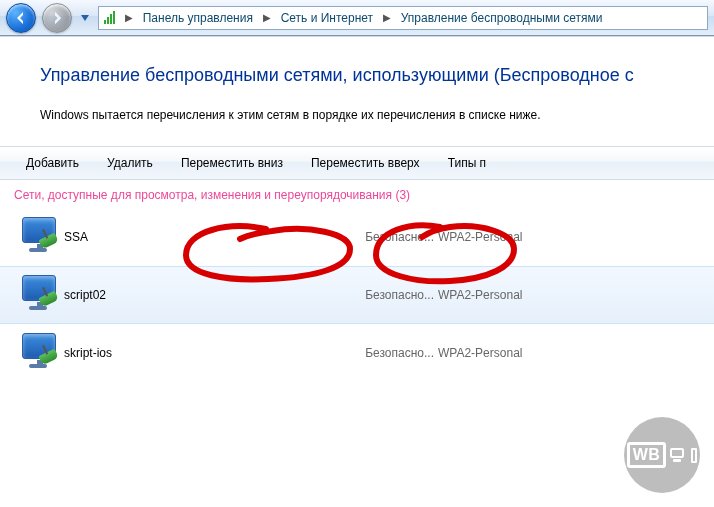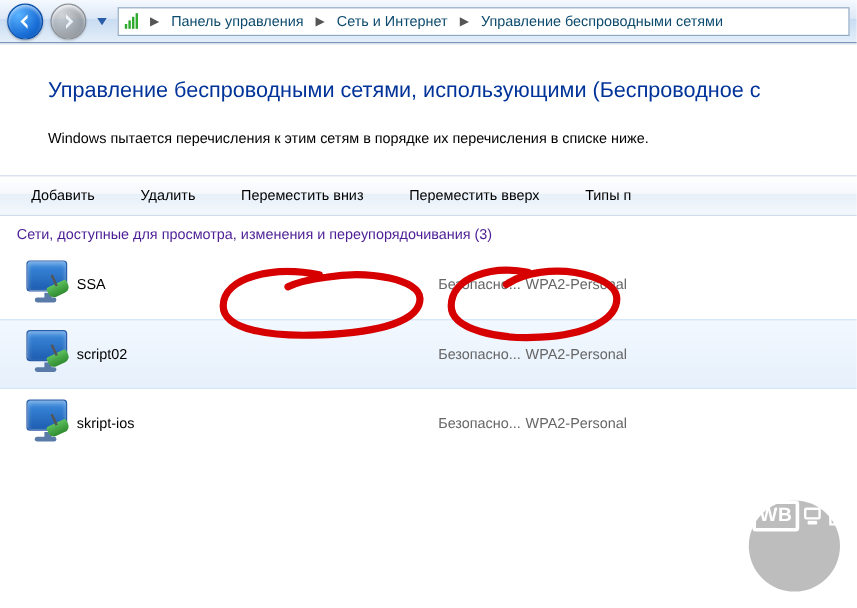--- a/index.html
+++ b/index.html
@@ -83,33 +83,33 @@
     overflow: hidden;
   }
   .toolbar {
     display: flex;
     align-items: center;
     height: 34px;
     background: linear-gradient(to bottom, #ffffff 0%, #f4f8fc 45%, #e7eff8 46%, #f3f8fc 100%);
     border-top: 1px solid #d0dceb;
     border-bottom: 1px solid #d0dceb;
     padding: 0 14px;
-    gap: 14px;
+    gap: 4px;
     white-space: nowrap;
     overflow: hidden;
   }
   .toolbar .btn {
     padding: 0 12px;
     height: 34px;
     display: flex; align-items: center;
     color: #000;
     font-size: 12px;
   }
   .group-header {
-    color: #4c1d95;
+    color: #ec4899;
     font-size: 12px;
     padding: 8px 14px 6px 14px;
   }
   .list { }
   .row {
     display: flex;
     align-items: center;
     height: 58px;
     padding: 0 14px 0 20px;
   }
@@ -166,21 +166,21 @@
   .redmark { position:absolute; pointer-events:none; }
   .red1 { left:178px; top:186px; width:180px; height:62px; }
   .red2 { left:370px; top:184px; width:150px; height:66px; }
   .redstroke { fill:none; stroke:#d60000; stroke-width:6; stroke-linecap:round; }
 
   
   .wm {
     position:absolute; right:14px; bottom:14px;
     width:76px; height:76px; border-radius:50%;
     background:#888; opacity:.55;
-    display:flex; align-items:flex-start; justify-content:center;
+    display:flex; align-items:center; justify-content:center;
   }
   .wm-inner { display:flex; align-items:center; gap:4px; }
   .wm-box {
     border:3px solid #fff; border-radius:3px; padding:1px 3px;
     color:#fff; font-weight:700; font-size:16px; letter-spacing:.5px;
   }
   .wm-pc { display:flex; flex-direction:column; align-items:center; }
   .wm-monitor { width:14px; height:10px; border:2px solid #fff; border-radius:2px; background:#888; }
   .wm-stand { width:8px; height:3px; background:#fff; margin-top:1px; border-radius:1px; }
   .wm-tower { width:6px; height:15px; border:2px solid #fff; border-radius:1px; margin-left:3px; }

